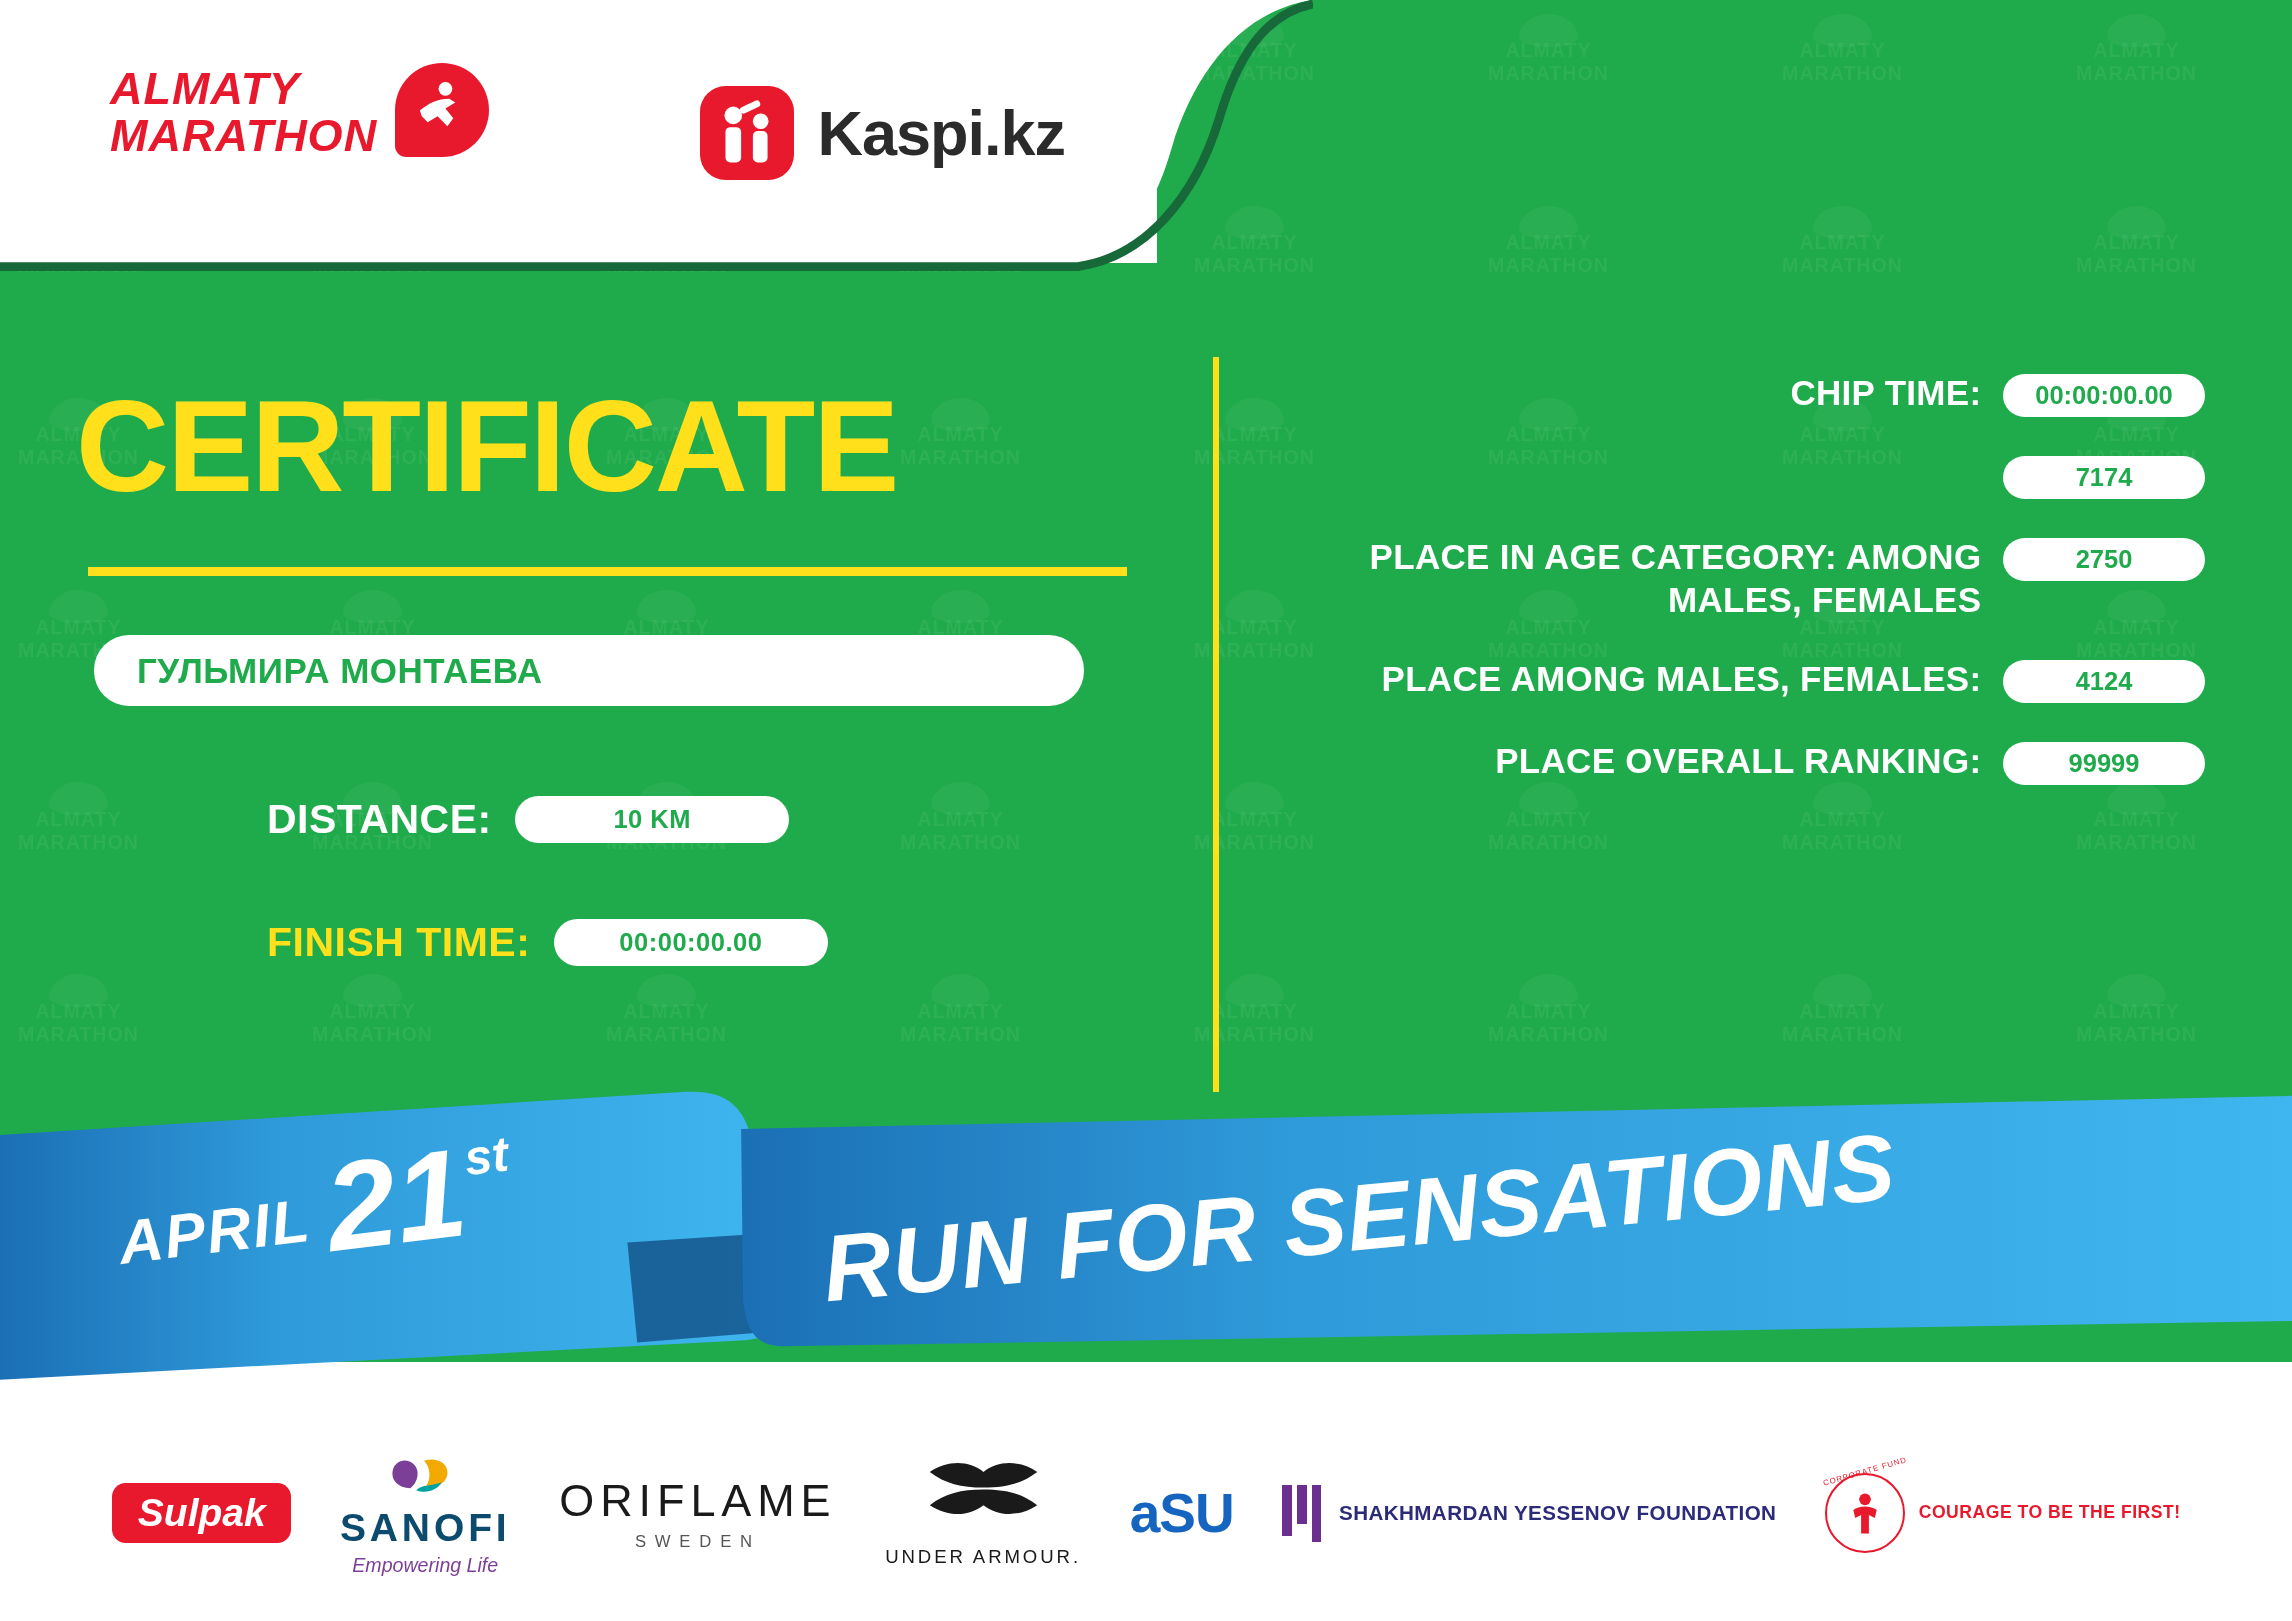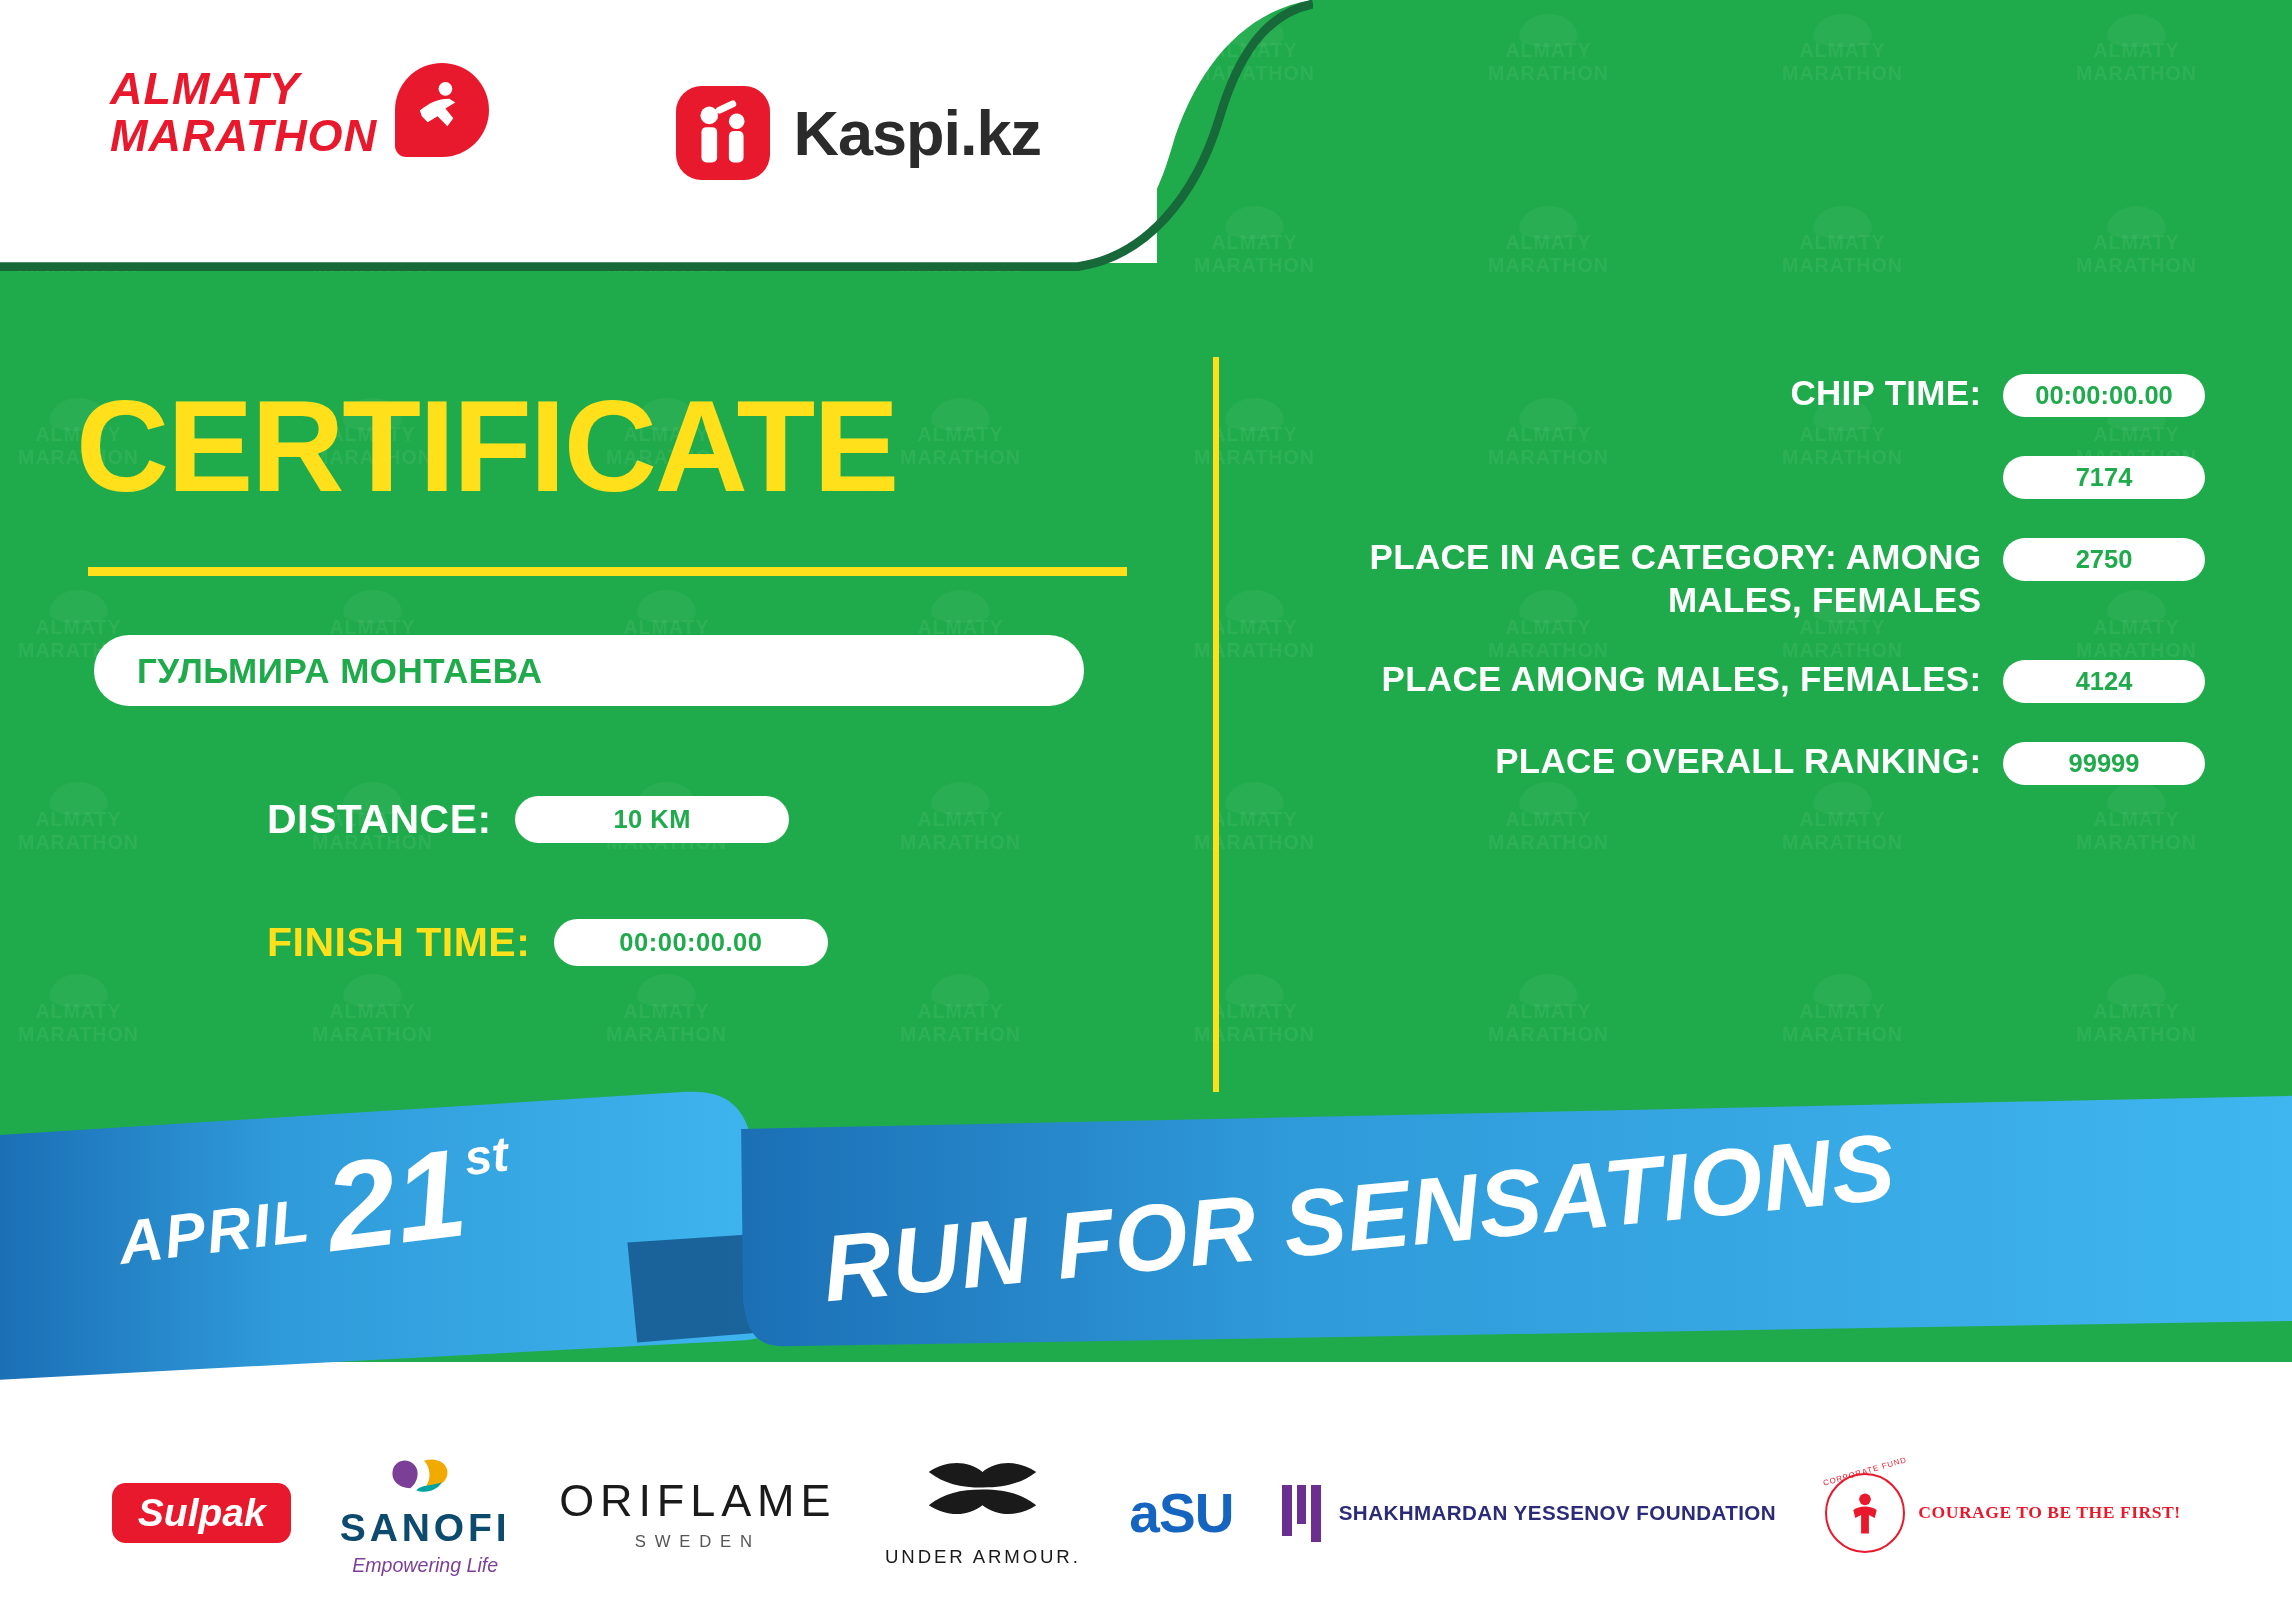--- a/index.html
+++ b/index.html
@@ -121,21 +121,21 @@
   .logo-am-mark .runner {
     position: absolute;
     left: 23.5px;
     top: 17.6px;
     width: 61px;
     height: 61px;
   }
 
   .logo-kaspi {
     position: absolute;
-    left: 676px;
+    left: 700px;
     top: 86px;
     z-index: 6;
     display: flex;
     align-items: center;
   }
   .kaspi-mark {
     width: 94px;
     height: 94px;
     background: #e8192c;
     border-radius: 25.5px;
@@ -408,21 +408,20 @@
     color: #e8192c;
     letter-spacing: 1px;
     white-space: nowrap;
   }
   .sp-courage .txt {
     color: #e8192c;
     font-size: 17.6px;
     font-weight: bold;
     line-height: 1.25;
     letter-spacing: 0.5px;
-    font-family: Liberation Serif, serif;
   }
 </style>
 </head>
 <body>
 
 <div class="certificate">
 
   <div class="green-bg"></div>
 
   <div class="watermark" id="wm">

